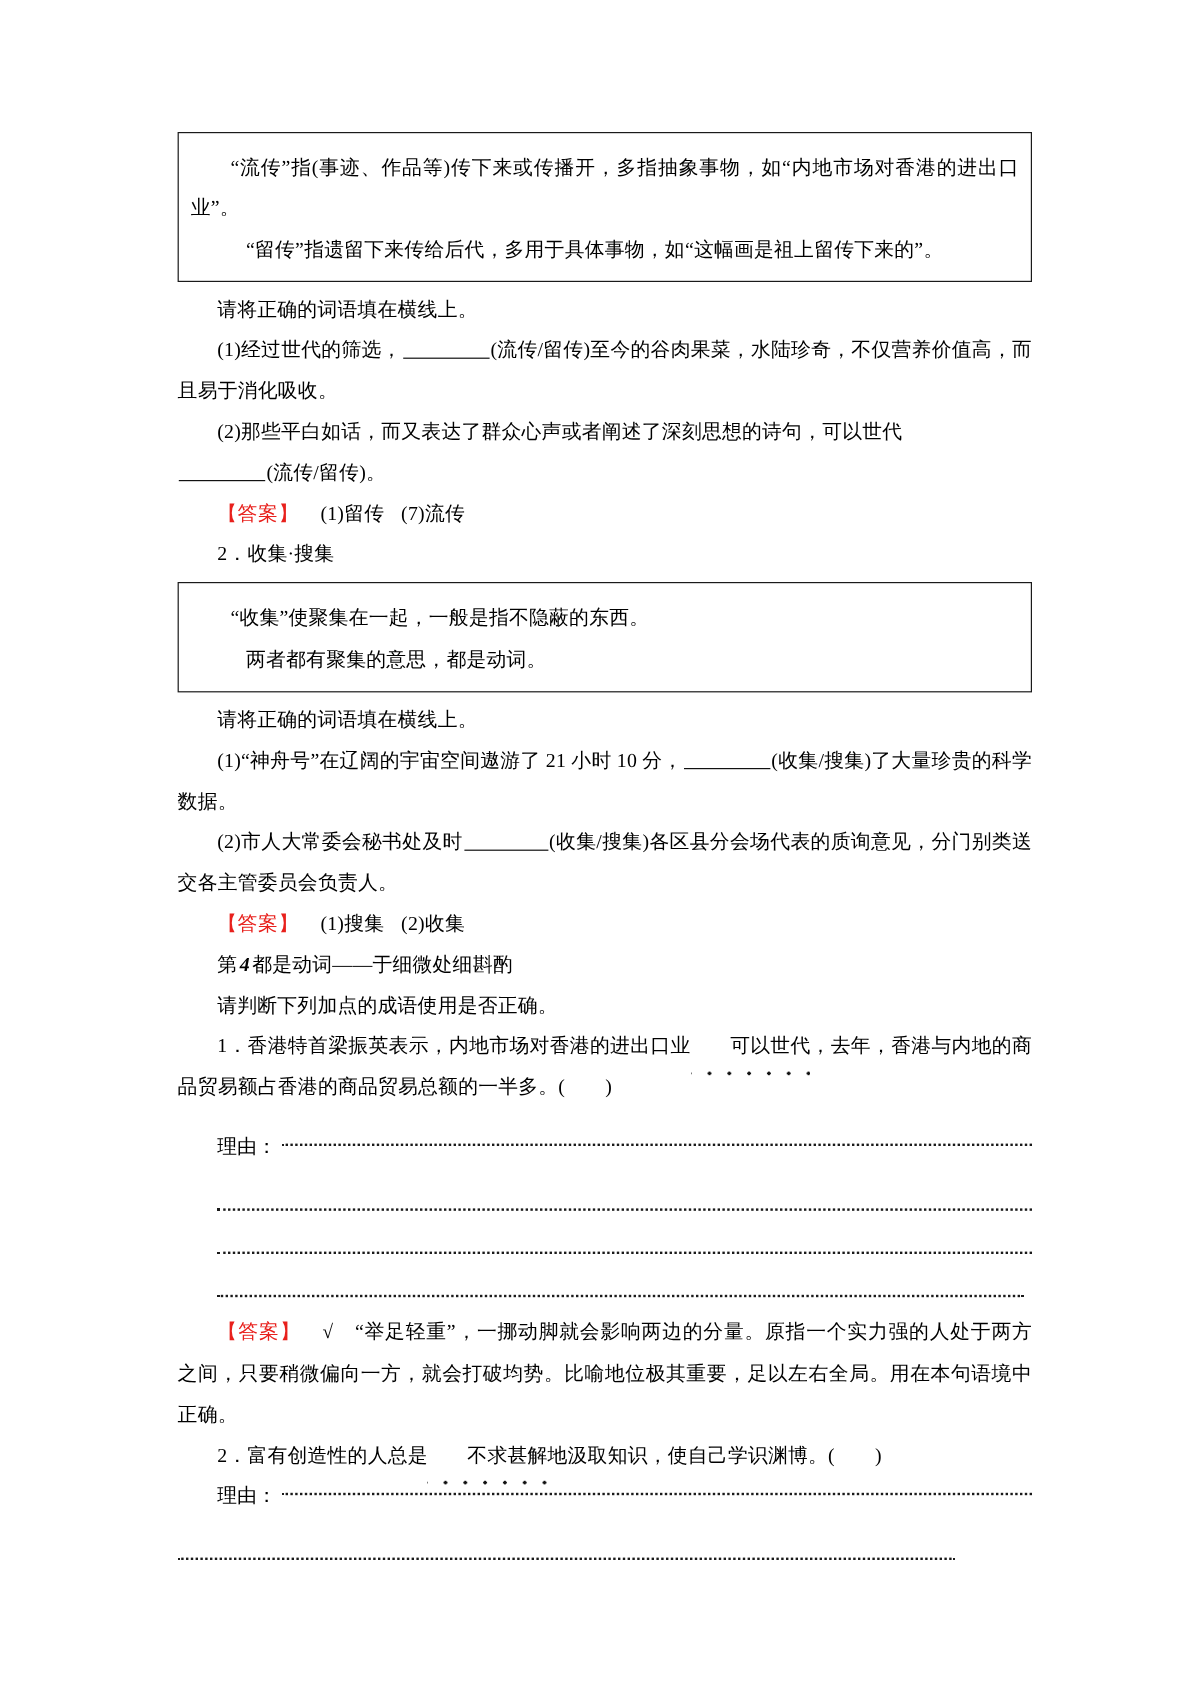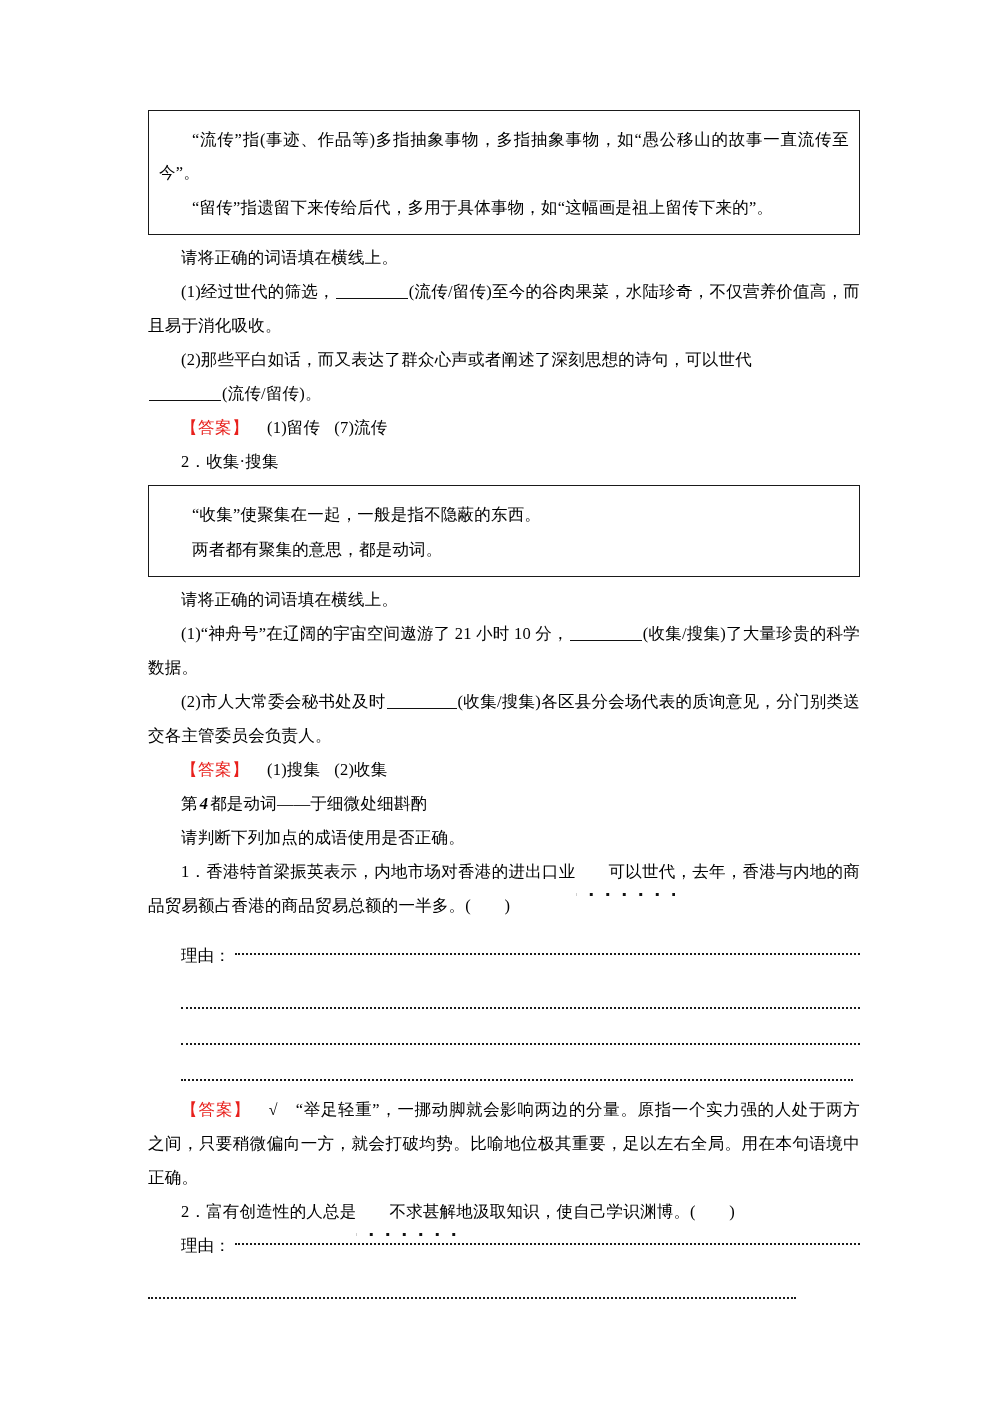--- a/index.html
+++ b/index.html
@@ -38,21 +38,21 @@
     margin: 0;
   }
   .frame p {
     margin: 0 0 2px 0;
     font-size: 16.5px;
     line-height: 33px;
     text-align: justify;
     text-indent: 33px;
     letter-spacing: 0.2px;
   }
-  .frame p:last-child { margin-bottom: 0; }
+  .frame p:last-child { margin-bottom: 0; margin-left: 13px; }
 
   
   .para {
     font-size: 16.5px;
     line-height: 34px;
     text-align: justify;
     text-indent: 33px;
     margin: 0;
     letter-spacing: 0.2px;
   }
@@ -134,21 +134,21 @@
   .dotline-full.w-bottom { margin-left: 0px; width: 648px; }
   .rows-gap { height: 16px; }
 </style>
 </head>
 <body>
 
 <div class="page">
   <div class="content">
 
     <div class="frame">
-      <p>“流传”指(事迹、作品等)多指抽象事物，多指抽象事物，如“愚公移山的故事一直流传至今”。</p>
+      <p>“流传”指(事迹、作品等)传下来或传播开，多指抽象事物，如“内地市场对香港的进出口业”。</p>
       <p>“留传”指遗留下来传给后代，多用于具体事物，如“这幅画是祖上留传下来的”。</p>
     </div>
 
     <div class="spacer-sm"></div>
 
     <p class="para">请将正确的词语填在横线上。</p>
 
     <p class="para">
       <span>(1)经过世代的筛选，</span><span class="blank"></span><span>(流传/留传)至今的谷肉果菜，水陆珍奇，不仅营养价值高，而且易于消化吸收。</span>
     </p>

